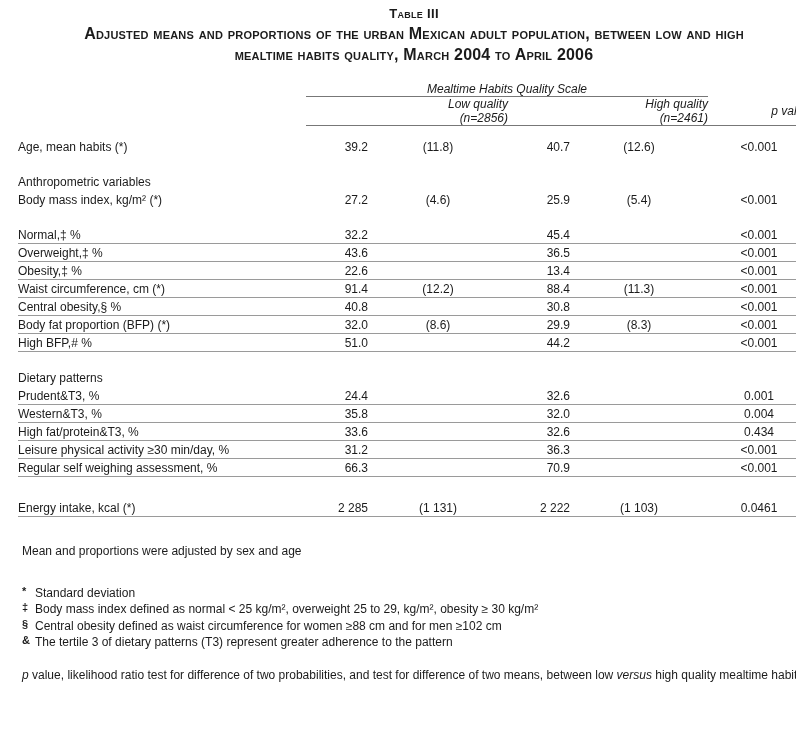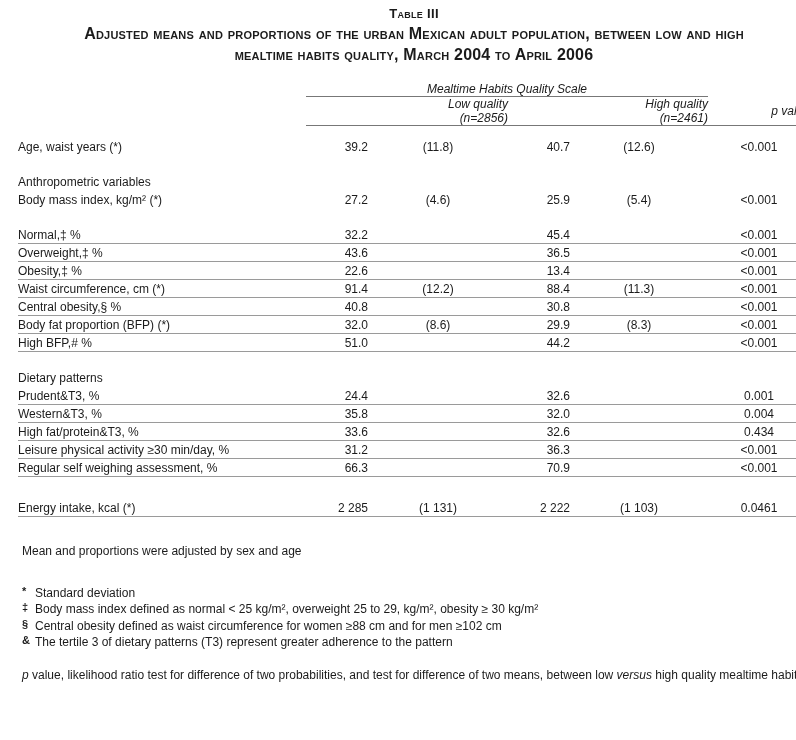--- a/index.html
+++ b/index.html
@@ -135,21 +135,21 @@
         </td>
         <td class="p-head bb">p value</td>
       </tr>
     </thead>
     <tbody>
       <tr class="sp-sm">
           <td colspan="6"></td>
         </tr>
 
       <tr>
-        <td class="lbl indent">Age, waist years (*)</td>
+        <td class="lbl indent">Age, mean habits (*)</td>
         <td class="val">39.2</td>
         <td class="sd">(11.8)</td>
         <td class="val">40.7</td>
         <td class="sd">(12.6)</td>
         <td class="pv">&lt;0.001</td>
       </tr>
 
       <tr class="sp-md">
           <td colspan="6"></td>
         </tr>

